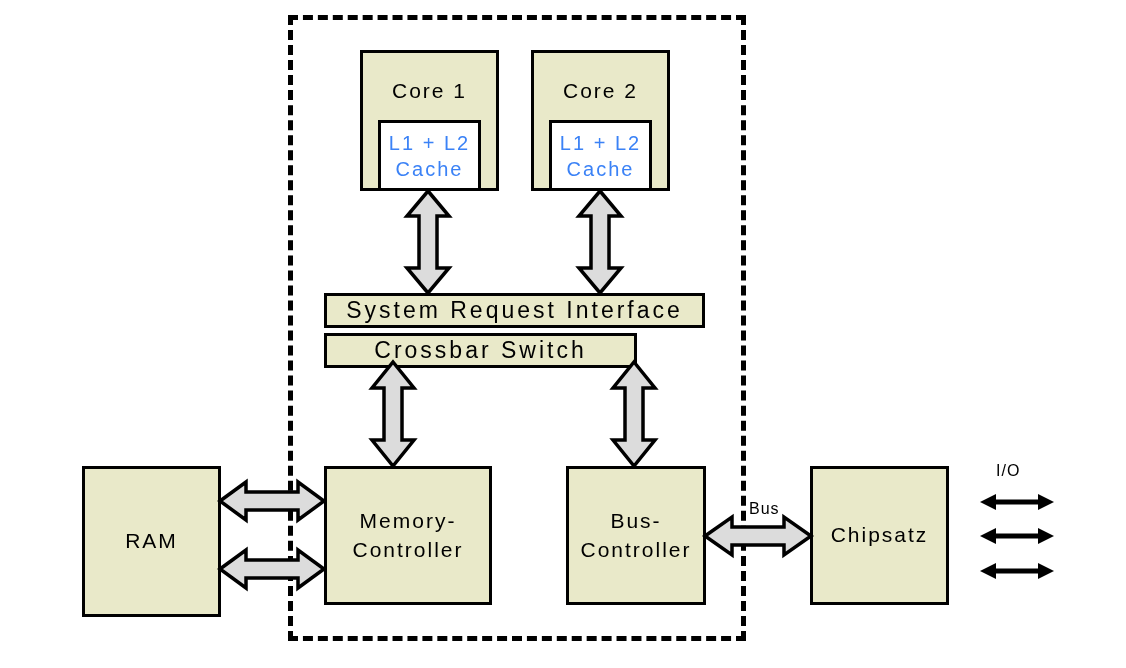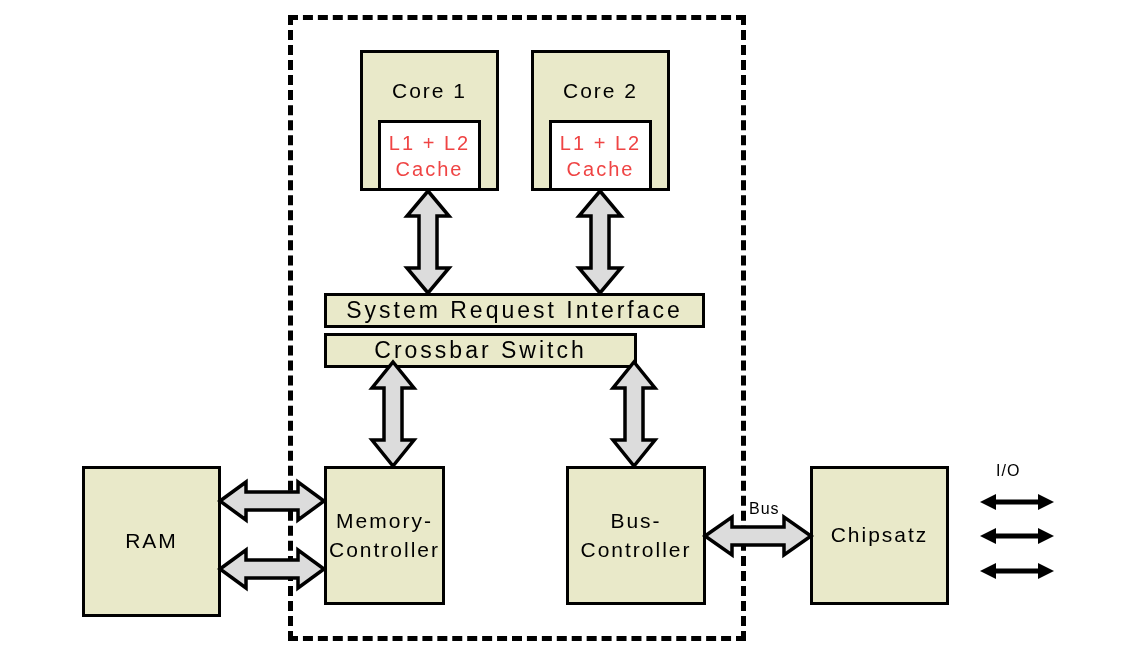--- a/index.html
+++ b/index.html
@@ -33,21 +33,21 @@
   }
   .cache-box {
     position: absolute;
     box-sizing: border-box;
     border: 3px solid #000000;
     background: #ffffff;
     display: flex;
     align-items: center;
     justify-content: center;
     text-align: center;
-    color: #ef4444;
+    color: #3b82f6;
     letter-spacing: 2px;
     line-height: 1.3;
     font-size: 20px;
     white-space: pre-line;
   }
   .bar-box {
     position: absolute;
     box-sizing: border-box;
     border: 3px solid #000000;
     background: #e9e9c9;
@@ -122,21 +122,21 @@
 
   <svg class="arrow-svg" style="left:369px; top:360px;" width="48" height="108" viewBox="0 0 48 108">
     <polygon points="24,2 45,28 33,28 33,80 45,80 24,106 3,80 15,80 15,28 3,28" fill="#dcdcdc" stroke="#000000" stroke-width="3.5" stroke-linejoin="miter"></polygon>
   </svg>
   <svg class="arrow-svg" style="left:610px; top:360px;" width="48" height="108" viewBox="0 0 48 108">
     <polygon points="24,2 45,28 33,28 33,80 45,80 24,106 3,80 15,80 15,28 3,28" fill="#dcdcdc" stroke="#000000" stroke-width="3.5" stroke-linejoin="miter"></polygon>
   </svg>
 
   <div class="box" style="left:82px; top:466px; width:139px; height:151px;">RAM</div>
 
-  <div class="box" style="left:324px; top:466px; width:121px; height:139px;">Memory-
+  <div class="box" style="left:324px; top:466px; width:168px; height:139px;">Memory-
 Controller</div>
 
   <div class="box" style="left:566px; top:466px; width:140px; height:139px;">Bus-
 Controller</div>
 
   <div class="box" style="left:810px; top:466px; width:139px; height:139px;">Chipsatz</div>
 
   <svg class="arrow-svg" style="left:218px; top:479px;" width="108" height="44" viewBox="0 0 108 44">
     <polygon points="2,22 28,3 28,13 80,13 80,3 106,22 80,41 80,31 28,31 28,41" fill="#dcdcdc" stroke="#000000" stroke-width="3.5" stroke-linejoin="miter"></polygon>
   </svg>

